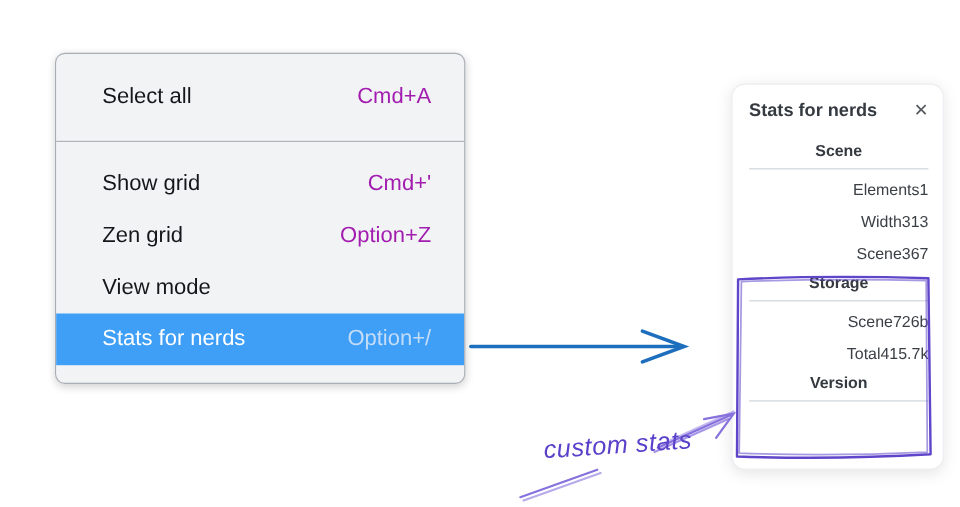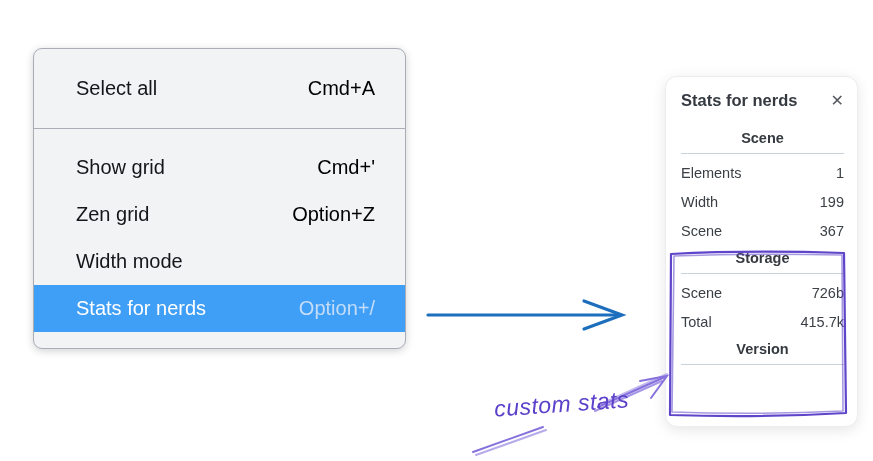--- a/index.html
+++ b/index.html
@@ -4,54 +4,54 @@
 <style>
   html,body{margin:0;padding:0;}
   body{
     width:873px;height:461px;position:relative;overflow:hidden;
     background:#ffffff;
     font-family:"Liberation Sans", sans-serif;
   }
 
   
   .context-menu{
-    position:absolute;left:33px;top:48px;width:373px;
+    position:absolute;left:50px;top:48px;width:373px;
     background:#f2f3f5;
     border:1.5px solid #a9aeb6;border-radius:9px;
     box-shadow:0 2px 8px rgba(0,0,0,.18);
     box-sizing:border-box;
     font-size:20px;color:#141619;
     overflow:hidden;
   }
   .menu-section{padding:16px 0;}
   .menu-section.second{padding:15px 0 16px;}
   .menu-divider{height:0;border-top:1.5px solid #a9aeb6;}
   .menu-item{
     height:47px;display:flex;align-items:center;justify-content:space-between;
     padding:0 30px 0 42px;cursor:default;
   }
-  .menu-item .shortcut{color:#000000;}
+  .menu-item .shortcut{color:#a21caf;}
   .menu-item.highlighted{background:#3f9ef5;color:#ffffff;}
   .menu-item.highlighted .shortcut{color:#c3ddf9;}
 
   
   .stats-panel{
     position:absolute;left:665px;top:76px;width:193px;height:351px;
     background:#ffffff;border:1px solid #ebedf0;border-radius:12px;
     box-shadow:0 3px 14px rgba(0,0,0,.10);
     box-sizing:border-box;padding:14px 13px 12px 15px;
     color:#3b4046;font-size:14.5px;
   }
   .panel-header{display:flex;justify-content:space-between;align-items:center;}
   .panel-title{font-weight:bold;font-size:16.5px;color:#343a40;}
   .close-btn{color:#55595e;font-size:16px;line-height:16px;cursor:default;}
   .section-header{text-align:center;font-weight:bold;font-size:14.5px;color:#343a40;}
   .section-header.first{margin-top:20px;}
   hr.divider{border:none;border-top:1px solid #c9d1d9;margin:7px 0 2px;}
-  .stat-row{display:flex;justify-content:space-between;margin:9px 0;line-height:20px;}
+  .stat-row{display:flex;justify-content:flex-end;margin:9px 0;line-height:20px;}
   .version-note{margin-top:9px;line-height:20px;}
 
   
   .drawing{position:absolute;pointer-events:none;}
   .flow-arrow-svg{left:424px;top:296px;}
   .purple-box-svg{left:660px;top:244px;}
   .annot-arrow-svg{left:465px;top:368px;}
   .annotation-text{
     position:absolute;left:494px;top:391px;
     font-size:23px;font-style:italic;letter-spacing:.5px;
@@ -73,21 +73,21 @@
   <div class="menu-section second">
     <div class="menu-item">
       <span>Show grid</span>
       <span class="shortcut">Cmd+'</span>
     </div>
     <div class="menu-item">
       <span>Zen grid</span>
       <span class="shortcut">Option+Z</span>
     </div>
     <div class="menu-item">
-      <span>Width mode</span>
+      <span>View mode</span>
     </div>
     <div class="menu-item highlighted">
       <span>Stats for nerds</span>
       <span class="shortcut">Option+/</span>
     </div>
   </div>
 </div>
 
 <svg class="drawing flow-arrow-svg" width="205" height="38" viewBox="0 0 205 38">
   <g fill="none" stroke-width="3.2" stroke-linecap="round" stroke="#1d6fbd">
@@ -103,21 +103,21 @@
   </div>
 
   <div class="section-header first">Scene</div>
   <hr class="divider">
   <div class="stat-row">
     <span>Elements</span>
     <span>1</span>
   </div>
   <div class="stat-row">
     <span>Width</span>
-    <span>199</span>
+    <span>313</span>
   </div>
   <div class="stat-row">
     <span>Scene</span>
     <span>367</span>
   </div>
 
   <div class="section-header">Storage</div>
   <hr class="divider">
   <div class="stat-row">
     <span>Scene</span>

